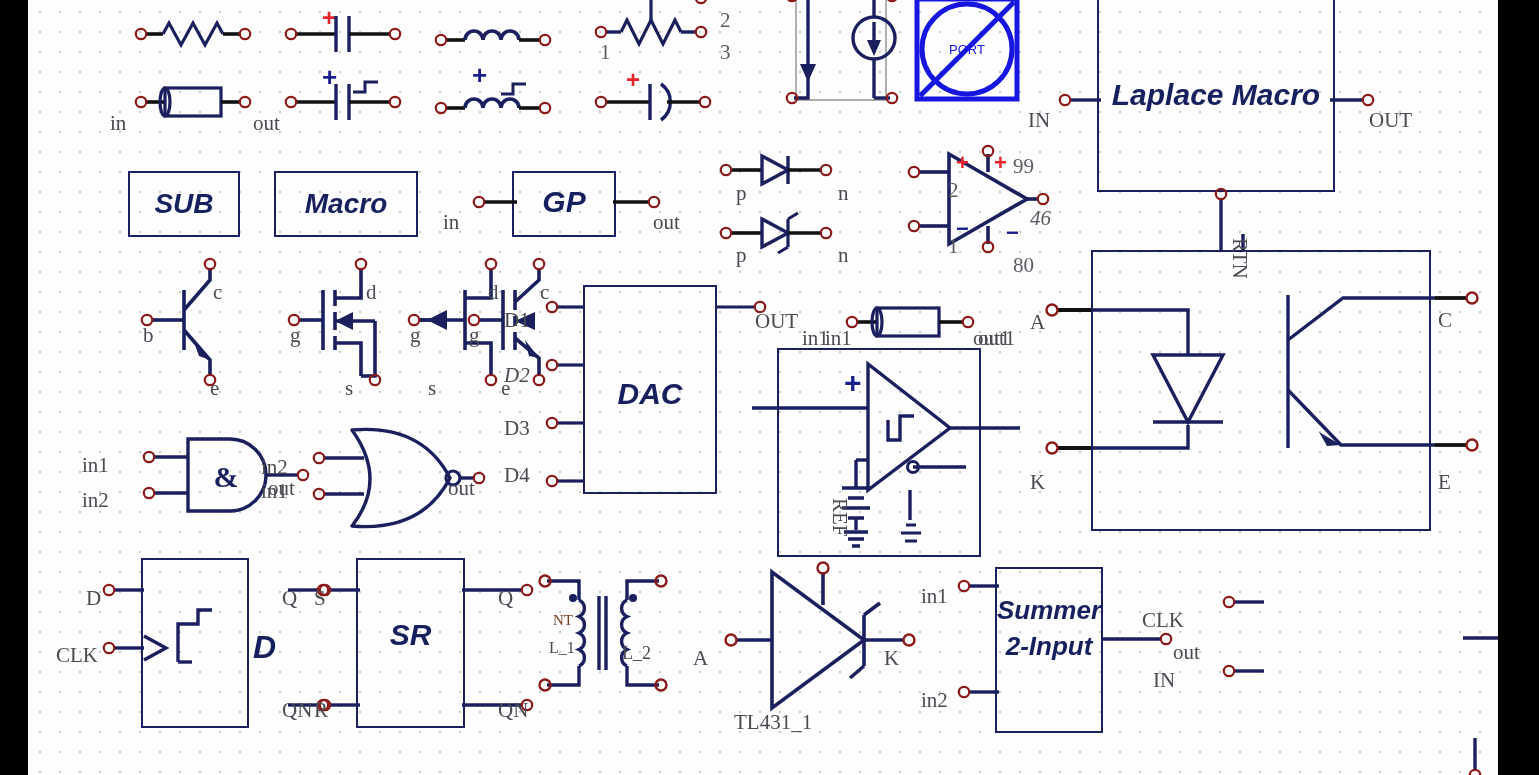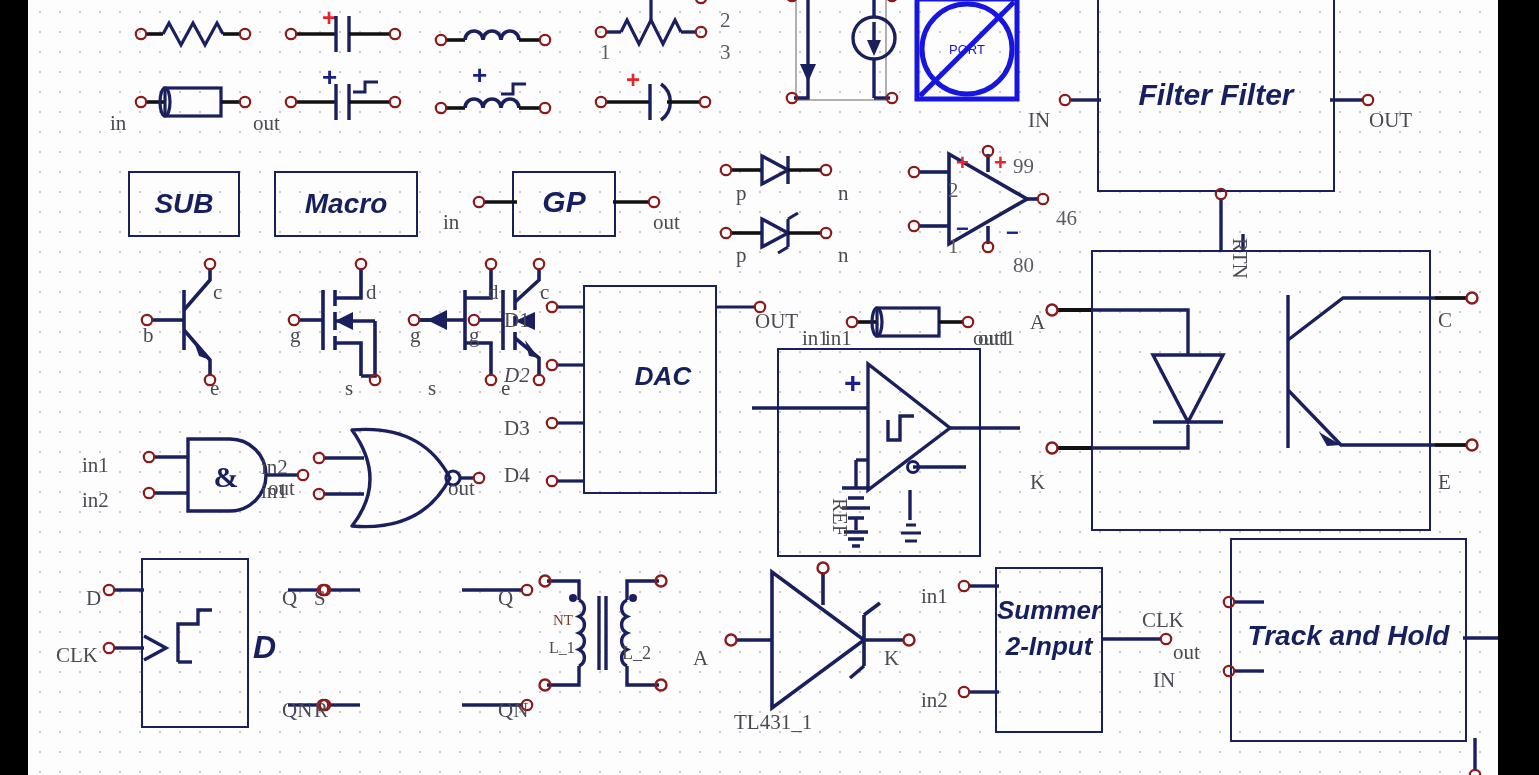--- a/index.html
+++ b/index.html
@@ -182,21 +182,21 @@
     <div class="sym" style="left:884px;top:-6px;">
       <svg width="110" height="110" viewBox="0 0 110 110">
         <rect x="5" y="5" width="100" height="100" fill="none" stroke="#1616e0" stroke-width="5"></rect>
         <circle cx="55" cy="55" r="45" fill="none" stroke="#1616e0" stroke-width="5"></circle>
         <path d="M8 102 L102 8" stroke="#1616e0" stroke-width="5"></path>
         <text x="55" y="60" font-family="Liberation Sans, sans-serif" font-size="13" fill="#1616e0" text-anchor="middle">PORT</text>
       </svg>
     </div>
 
     <div class="blk" style="left:1069px;top:-8px;width:234px;height:196px;">
-      <div class="blktxt" style="top:84px;font-size:30px;">Filter Filter</div>
+      <div class="blktxt" style="top:84px;font-size:30px;">Laplace Macro</div>
     </div>
     <div class="sym" style="left:1029px;top:88px;">
       <svg width="48" height="24" viewBox="0 0 48 24">
         <path d="M12 12 H44" stroke="#1a1f5e" stroke-width="3.4"></path>
         <circle cx="8" cy="12" r="5.2" fill="none" stroke="#8b1a1a" stroke-width="2.2"></circle>
       </svg>
     </div>
     <div class="sym" style="left:1300px;top:88px;">
       <svg width="48" height="24" viewBox="0 0 48 24">
         <path d="M2 12 H36" stroke="#1a1f5e" stroke-width="3.4"></path>
@@ -280,21 +280,21 @@
       </svg>
     </div>
     <span class="plus red" style="left:928px;top:152px;font-size:22px;">+</span>
     <span class="plus red" style="left:966px;top:152px;font-size:22px;">+</span>
     <span class="plus blue" style="left:928px;top:218px;font-size:22px;">−</span>
     <span class="plus blue" style="left:978px;top:222px;font-size:22px;">−</span>
     <span class="lbl num" style="left:920px;top:180px;">2</span>
     <span class="lbl num" style="left:920px;top:236px;">1</span>
     <span class="lbl num" style="left:985px;top:156px;font-family:Liberation Serif, serif;">99</span>
     <span class="lbl num" style="left:985px;top:255px;">80</span>
-    <span class="lbl num" style="left:1028px;top:208px;">46</span>
+    <span class="lbl num" style="left:1002px;top:208px;font-style:italic;">46</span>
 
     <div class="sym" style="left:108px;top:258px;">
       <svg width="110" height="128" viewBox="0 0 110 128">
         <g stroke="#1a1f5e" fill="none" stroke-width="3.6">
           <path d="M16 62 H48"></path>
           <path d="M48 32 V92"></path>
           <path d="M48 52 L74 22 V10"></path>
           <path d="M48 72 L74 102 V118"></path>
         </g>
         <path d="M74 102 L58 84 L63 98 Z" fill="#1a1f5e"></path>
@@ -361,21 +361,21 @@
         <circle cx="11" cy="62" r="5.2" fill="none" stroke="#8b1a1a" stroke-width="2.2"></circle>
         <circle cx="76" cy="6" r="5.2" fill="none" stroke="#8b1a1a" stroke-width="2.2"></circle>
         <circle cx="76" cy="122" r="5.2" fill="none" stroke="#8b1a1a" stroke-width="2.2"></circle>
       </svg>
     </div>
     <span class="lbl" style="left:441px;top:325px;">g</span>
     <span class="lbl" style="left:512px;top:282px;">c</span>
     <span class="lbl" style="left:473px;top:378px;">e</span>
 
     <div class="blk" style="left:555px;top:285px;width:130px;height:205px;">
-      <div class="blktxt" style="top:74px;font-size:26px;margin-left:13px;">DAC</div>
+      <div class="blktxt" style="top:90px;font-size:30px;">DAC</div>
     </div>
     <div class="sym" style="left:515px;top:278px;">
       <svg width="250" height="220" viewBox="0 0 250 220">
         <g stroke="#1a1f5e" stroke-width="3.2" fill="none">
           <path d="M14 29 H42"></path>
           <path d="M14 87 H42"></path>
           <path d="M14 145 H42"></path>
           <path d="M14 203 H42"></path>
           <path d="M172 29 H212"></path>
         </g>
@@ -525,20 +525,23 @@
         <circle cx="223" cy="40" r="5.2" fill="none" stroke="#8b1a1a" stroke-width="2.2"></circle>
         <circle cx="223" cy="155" r="5.2" fill="none" stroke="#8b1a1a" stroke-width="2.2"></circle>
         <text x="176" y="108" font-family="Liberation Sans, sans-serif" font-weight="bold" font-style="italic" font-size="32" fill="#16205e" text-anchor="end">D</text>
       </svg>
     </div>
     <span class="lbl" style="left:58px;top:588px;">D</span>
     <span class="lbl" style="left:28px;top:645px;">CLK</span>
     <span class="lbl" style="left:254px;top:588px;">Q</span>
     <span class="lbl" style="left:254px;top:700px;">QN</span>
 
+    <div class="blk" style="left:328px;top:558px;width:105px;height:166px;">
+      <div class="blktxt" style="top:58px;font-size:30px;">SR</div>
+    </div>
     <div class="sym" style="left:288px;top:550px;">
       <svg width="260" height="190" viewBox="0 0 260 190">
         <g stroke="#1a1f5e" fill="none" stroke-width="3.4">
           <path d="M14 40 H44"></path>
           <path d="M14 155 H44"></path>
           <path d="M146 40 H206"></path>
           <path d="M146 155 H206"></path>
         </g>
         <circle cx="9" cy="40" r="5.2" fill="none" stroke="#8b1a1a" stroke-width="2.2"></circle>
         <circle cx="9" cy="155" r="5.2" fill="none" stroke="#8b1a1a" stroke-width="2.2"></circle>
@@ -608,23 +611,20 @@
         </g>
         <circle cx="9" cy="34" r="5.2" fill="none" stroke="#8b1a1a" stroke-width="2.2"></circle>
         <circle cx="9" cy="140" r="5.2" fill="none" stroke="#8b1a1a" stroke-width="2.2"></circle>
         <circle cx="211" cy="87" r="5.2" fill="none" stroke="#8b1a1a" stroke-width="2.2"></circle>
       </svg>
     </div>
     <span class="lbl" style="left:893px;top:586px;">in1</span>
     <span class="lbl" style="left:893px;top:690px;">in2</span>
     <span class="lbl" style="left:1145px;top:642px;">out</span>
 
-    <div class="blk" style="left:1202px;top:538px;width:233px;height:200px;">
-      <div class="blktxt" style="top:80px;font-size:28px;">Track and Hold</div>
-    </div>
     <div class="sym" style="left:1162px;top:530px;">
       <svg width="380" height="250" viewBox="0 0 380 250">
         <g stroke="#1a1f5e" fill="none" stroke-width="3.4">
           <path d="M44 72 H74"></path>
           <path d="M44 141 H74"></path>
           <path d="M273 108 H310"></path>
           <path d="M285 208 V240"></path>
         </g>
         <circle cx="39" cy="72" r="5.2" fill="none" stroke="#8b1a1a" stroke-width="2.2"></circle>
         <circle cx="39" cy="141" r="5.2" fill="none" stroke="#8b1a1a" stroke-width="2.2"></circle>

